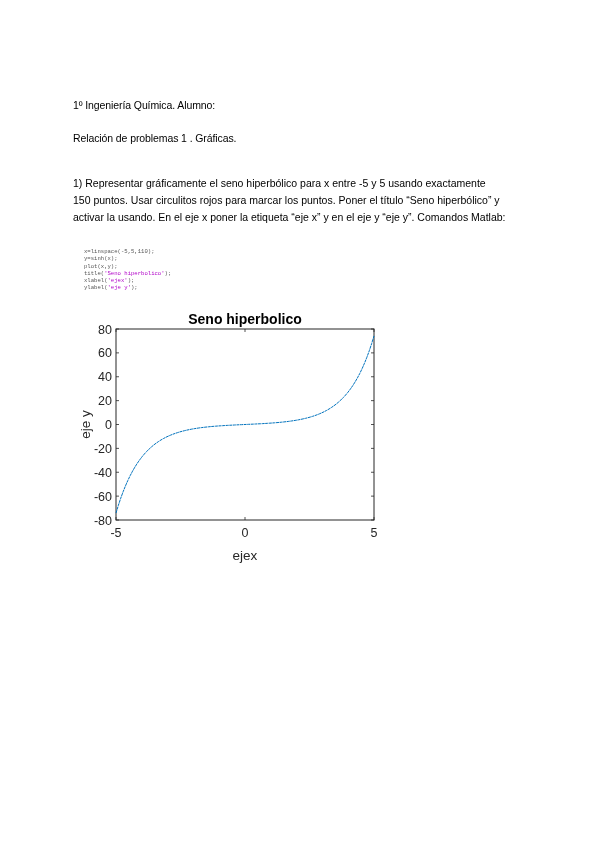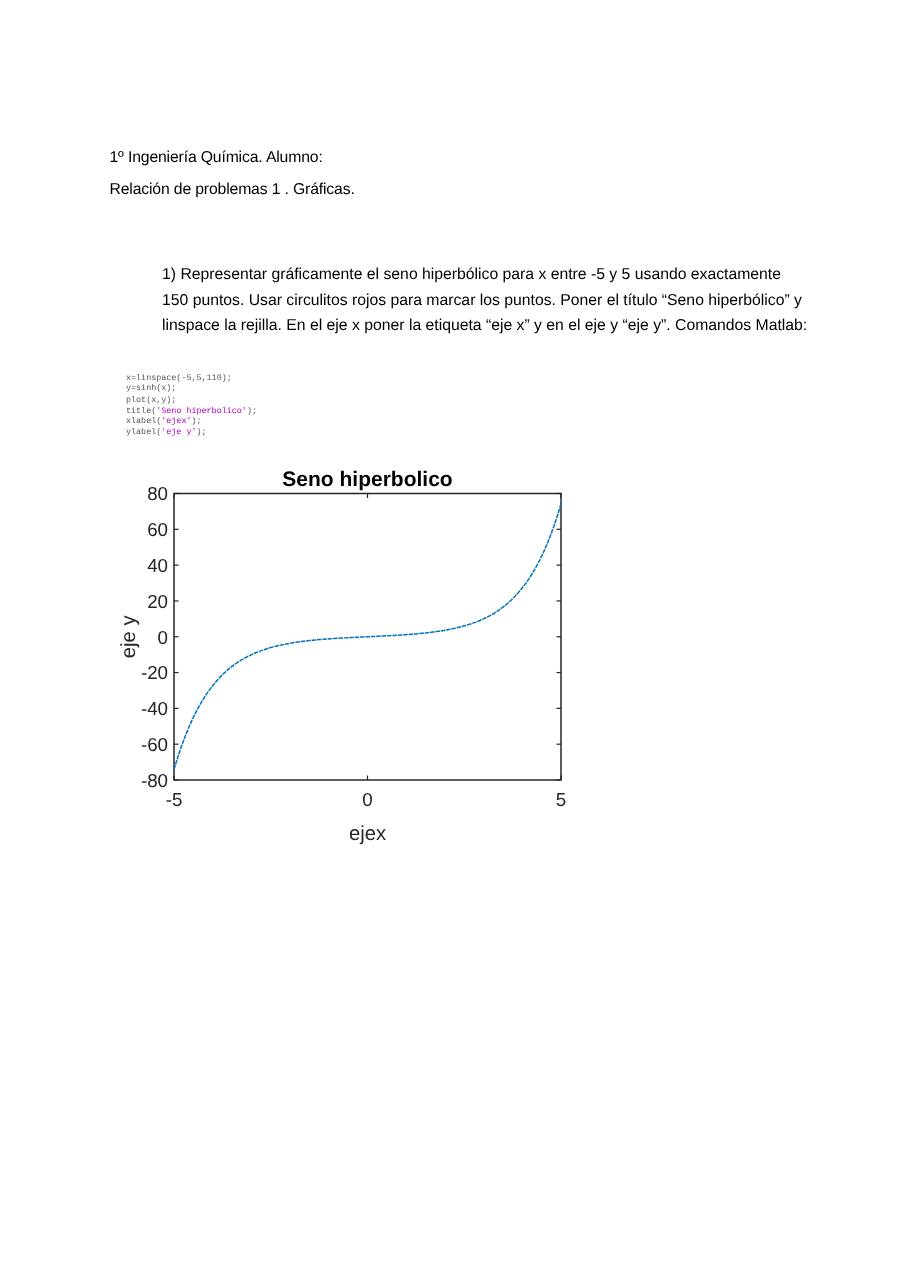--- a/index.html
+++ b/index.html
@@ -1,34 +1,34 @@
 <!DOCTYPE html>
 <html><head>
   <meta charset="utf-8">
   <style>
     html, body { margin: 0; padding: 0; background: #ffffff; }
     body { width: 600px; height: 848px; position: relative; overflow: hidden; font-family: "Liberation Sans", sans-serif; color: #000; }
     .line { position: absolute; left: 73px; font-size: 10.5px; letter-spacing: -0.1px; white-space: nowrap; }
     .para { position: absolute; left: 73px; top: 175px; width: 470px; font-size: 10.5px; line-height: 17px; }
-    .para div { white-space: nowrap; margin-left: 35px; }
+    .para div { white-space: nowrap; }
     .code { position: absolute; left: 84px; top: 248px; font-family: "Liberation Mono", monospace; font-size: 5.6px; line-height: 7.3px; color: #555; white-space: pre; }
     .code .str { color: #b000c8; }
     .figure { position: absolute; left: 0; top: 0; width: 600px; height: 848px; pointer-events: none; }
     .figure svg { position: absolute; left: 0; top: 0; }
   </style>
 </head>
 <body>
 
 <div class="line" style="top:99px;">1º Ingeniería Química. Alumno:</div>
-<div class="line" style="top:120px;">Relación de problemas 1 . Gráficas.</div>
+<div class="line" style="top:132px;">Relación de problemas 1 . Gráficas.</div>
 
 <div class="para">
   <div>1) Representar gráficamente el seno hiperbólico para x entre -5 y 5 usando exactamente</div>
   <div>150 puntos. Usar circulitos rojos para marcar los puntos. Poner el título “Seno hiperbólico” y</div>
-  <div>linspace la rejilla. En el eje x poner la etiqueta “eje x” y en el eje y “eje y”. Comandos Matlab:</div>
+  <div>activar la usando. En el eje x poner la etiqueta “eje x” y en el eje y “eje y”. Comandos Matlab:</div>
 </div>
 
 <div class="code"><div><span>x=linspace(-5,5,110);</span></div><div><span>y=sinh(x);</span></div><div><span>plot(x,y);</span></div><div><span>title(</span><span class="str">'Seno hiperbolico'</span><span>);</span></div><div><span>xlabel(</span><span class="str">'ejex'</span><span>);</span></div><div><span>ylabel(</span><span class="str">'eje y'</span><span>);</span></div></div>
 
 <div class="figure">
   <svg id="chart" width="600" height="848">
       <rect x="116" y="329" width="258" height="191" fill="none" stroke="#262626" stroke-width="1"></rect>
       <line x1="116" y1="520" x2="119" y2="520" stroke="#262626" stroke-width="0.8"></line>
       <line x1="374" y1="520" x2="371" y2="520" stroke="#262626" stroke-width="0.8"></line>
       <text x="112" y="524.5" text-anchor="end" font-size="12.5" font-family="&quot;Liberation Sans&quot;, sans-serif" fill="#262626">-80</text>

